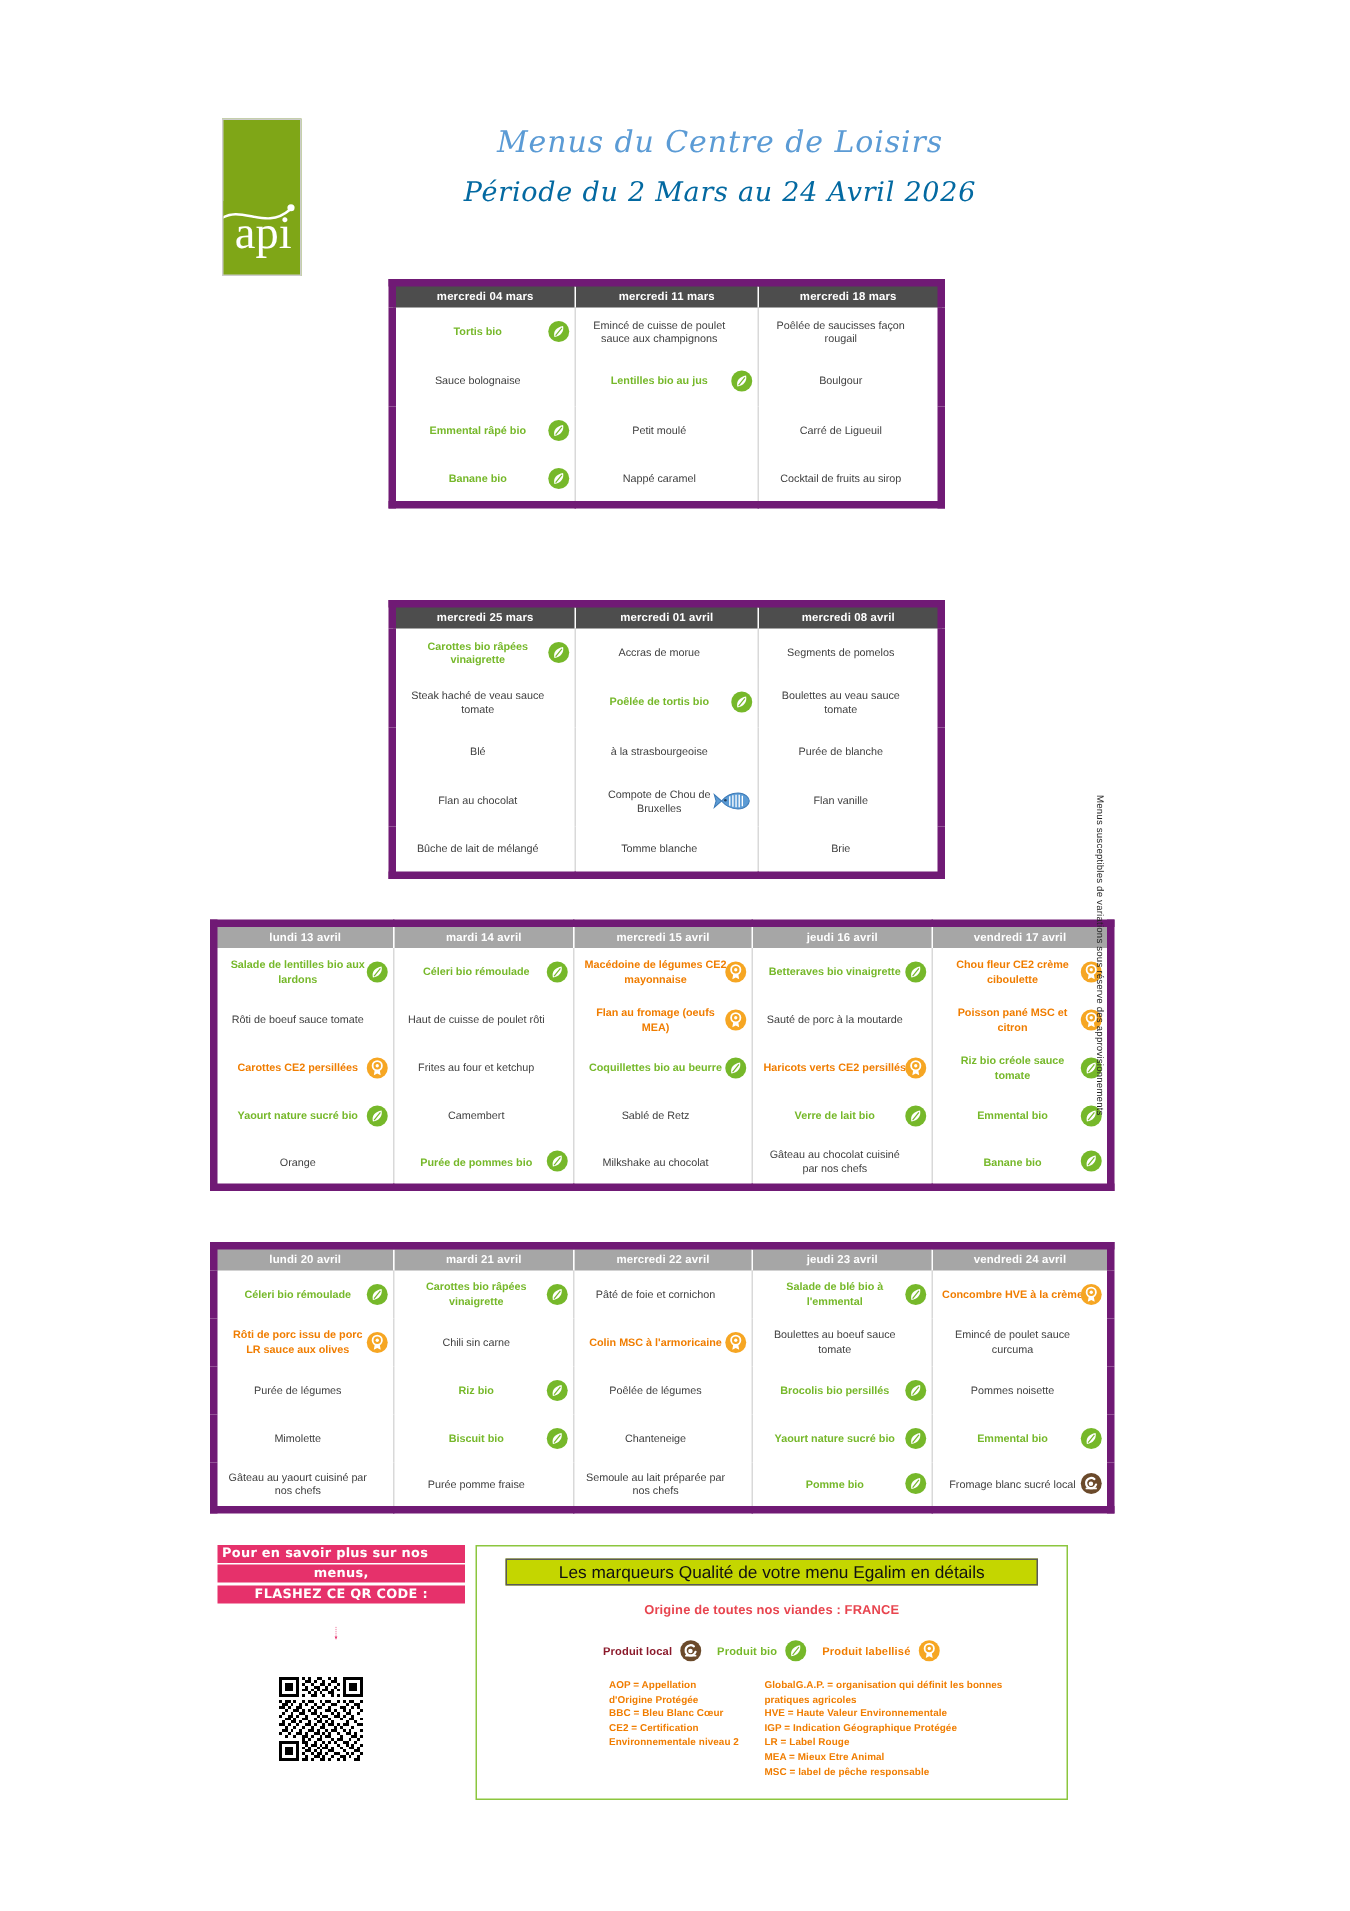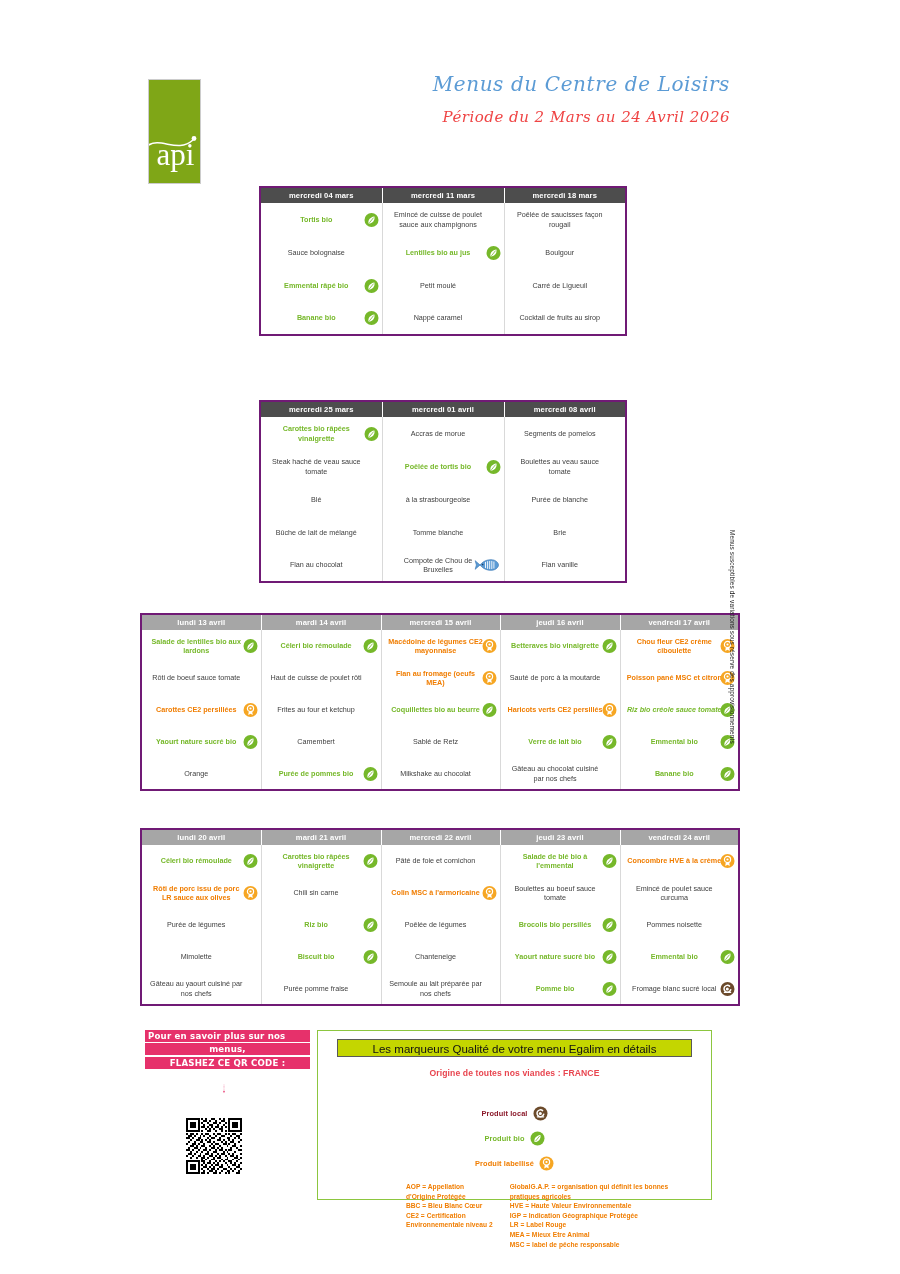--- a/index.html
+++ b/index.html
@@ -24,44 +24,44 @@
   #logo .wave {
     position:absolute; left:-2px; top:54px; width:58px; height:22px;
   }
   #logo .api-text {
     position:absolute; left:0; top:58px; width:53px;
     text-align:center;
     font-family:"Liberation Serif", serif;
     font-size:31px; color:#ffffff; letter-spacing:0px;
     line-height:34px;
   }
-  #title-block { position:absolute; left:230px; top:72px; width:500px; text-align:right; }
+  #title-block { position:absolute; left:230px; top:82px; width:500px; text-align:center; }
   #doc-title {
     font-family:"DejaVu Serif", serif;
     font-style:italic;
     font-size:20px;
     color:#5b9bd5;
     letter-spacing:0.6px;
     margin-bottom:12px;
   }
   #doc-subtitle {
     font-family:"DejaVu Serif", serif;
     font-style:italic;
-    font-size:15px;
-    color:#ef4444;
+    font-size:18px;
+    color:#0369a1;
     letter-spacing:0.5px;
   }
 
   
   .menu-table {
     position:absolute;
     border-collapse:collapse;
     table-layout:fixed;
     background:#fff;
-    border:2px solid #701a75;
+    border:5px solid #701a75;
   }
   .menu-table th {
     color:#ffffff;
     font-size:7.6px;
     font-weight:bold;
     height:16px;
     padding:0;
     text-align:center;
     letter-spacing:0.1px;
     border-left:1px solid #ffffff;
@@ -155,26 +155,25 @@
   }
   #legend-origin {
     text-align:center;
     margin-top:11px;
     font-size:8.6px;
     font-weight:bold;
     color:#e8454f;
     letter-spacing:0.1px;
   }
   #legend-icons {
-    margin-top:28px;
+    margin-top:15px;
     display:flex;
     justify-content:center;
     align-items:center;
     gap:10px;
-    flex-direction:column;
   }
   .leg-item { display:flex; align-items:center; gap:5px; }
   .leg-label { font-size:7.4px; font-weight:bold; letter-spacing:0.1px; }
   .leg-label.local { color:#8b1a2b; }
   .leg-label.bio   { color:#76b82a; }
   .leg-label.lab   { color:#f07d00; }
   .leg-ico { width:15px; height:15px; }
   #legend-defs {
     display:flex;
     margin:11px 0 0 88px;
@@ -350,31 +349,20 @@
           </td>
           <td style="height: 33px;">
             <span class="dish">à la strasbourgeoise</span>
           </td>
           <td style="height: 33px;">
             <span class="dish">Purée de blanche</span>
           </td>
         </tr>
         <tr>
           <td style="height: 33px;">
-            <span class="dish">Bûche de lait de mélangé</span>
-          </td>
-          <td style="height: 33px;">
-            <span class="dish">Tomme blanche</span>
-          </td>
-          <td style="height: 33px;">
-            <span class="dish">Brie</span>
-          </td>
-        </tr>
-        <tr>
-          <td style="height: 33px;">
             <span class="dish">Flan au chocolat</span>
           </td>
           <td style="height: 33px;">
             <span class="dish">Compote de Chou de Bruxelles</span>
             <span class="fishicon">
               <svg viewBox="0 0 26 13" width="26" height="13">
                 <path d="M17,1.2 C22,1.2 24.5,4.5 24.5,6.5 C24.5,8.5 22,11.8 17,11.8 C11,11.8 8,8.8 6,6.5 C8,4.2 11,1.2 17,1.2 Z" fill="#5b9bd5" stroke="#3f7cb8" stroke-width="0.7"></path>
                 <path d="M6,6.5 L1.2,2.2 L2.4,6.5 L1.2,10.8 Z" fill="#5b9bd5" stroke="#3f7cb8" stroke-width="0.7"></path>
                 <g stroke="#ffffff" stroke-width="0.9">
                   <line x1="11.5" y1="3.4" x2="11.5" y2="9.6"></line>
@@ -384,20 +372,31 @@
                   <line x1="19.9" y1="3" x2="19.9" y2="10"></line>
                 </g>
                 <circle cx="8.6" cy="6" r="0.85" fill="#1f3f63"></circle>
               </svg>
             </span>
           </td>
           <td style="height: 33px;">
             <span class="dish">Flan vanille</span>
           </td>
         </tr>
+        <tr>
+          <td style="height: 33px;">
+            <span class="dish">Bûche de lait de mélangé</span>
+          </td>
+          <td style="height: 33px;">
+            <span class="dish">Tomme blanche</span>
+          </td>
+          <td style="height: 33px;">
+            <span class="dish">Brie</span>
+          </td>
+        </tr>
       </tbody>
     </table>
     <table class="menu-table light" style="left: 140px; top: 613px; width: 598px;">
       <colgroup>
         <col style="width: 120px;">
         <col style="width: 120px;">
         <col style="width: 119px;">
         <col style="width: 120px;">
         <col style="width: 119px;">
       </colgroup>
@@ -527,21 +526,21 @@
             <span class="dish lab">Haricots verts CE2 persillés</span>
             <span class="badge">
               <svg viewBox="0 0 15 15">
                 <circle cx="7.5" cy="7.5" r="7" fill="#f6a623"></circle>
                 <circle cx="7.5" cy="6" r="3.1" fill="none" stroke="#fff" stroke-width="1.2"></circle>
                 <circle cx="7.5" cy="6" r="1.1" fill="#fff"></circle>
                 <path d="M5.8,9 L5.2,12.4 L7.5,11.2 L9.8,12.4 L9.2,9" fill="#fff"></path>
               </svg>
             </span>
           </td>
-          <td style="height: 32px; font-style: italic;">
+          <td style="height: 32px;">
             <span class="dish bio">Riz bio créole sauce tomate</span>
             <span class="badge">
               <svg viewBox="0 0 15 15">
                 <circle cx="7.5" cy="7.5" r="7" fill="#76b82a"></circle>
                 <path d="M10.4,3.9 C6,4.6 3.6,7.6 4.6,11.1 C8.7,10.8 11.2,7.7 10.4,3.9 Z" fill="#ffffff"></path>
                 <path d="M9.6,5.1 L5.4,10.3" stroke="#76b82a" stroke-width="0.8"></path>
               </svg>
             </span>
           </td>
         </tr>

